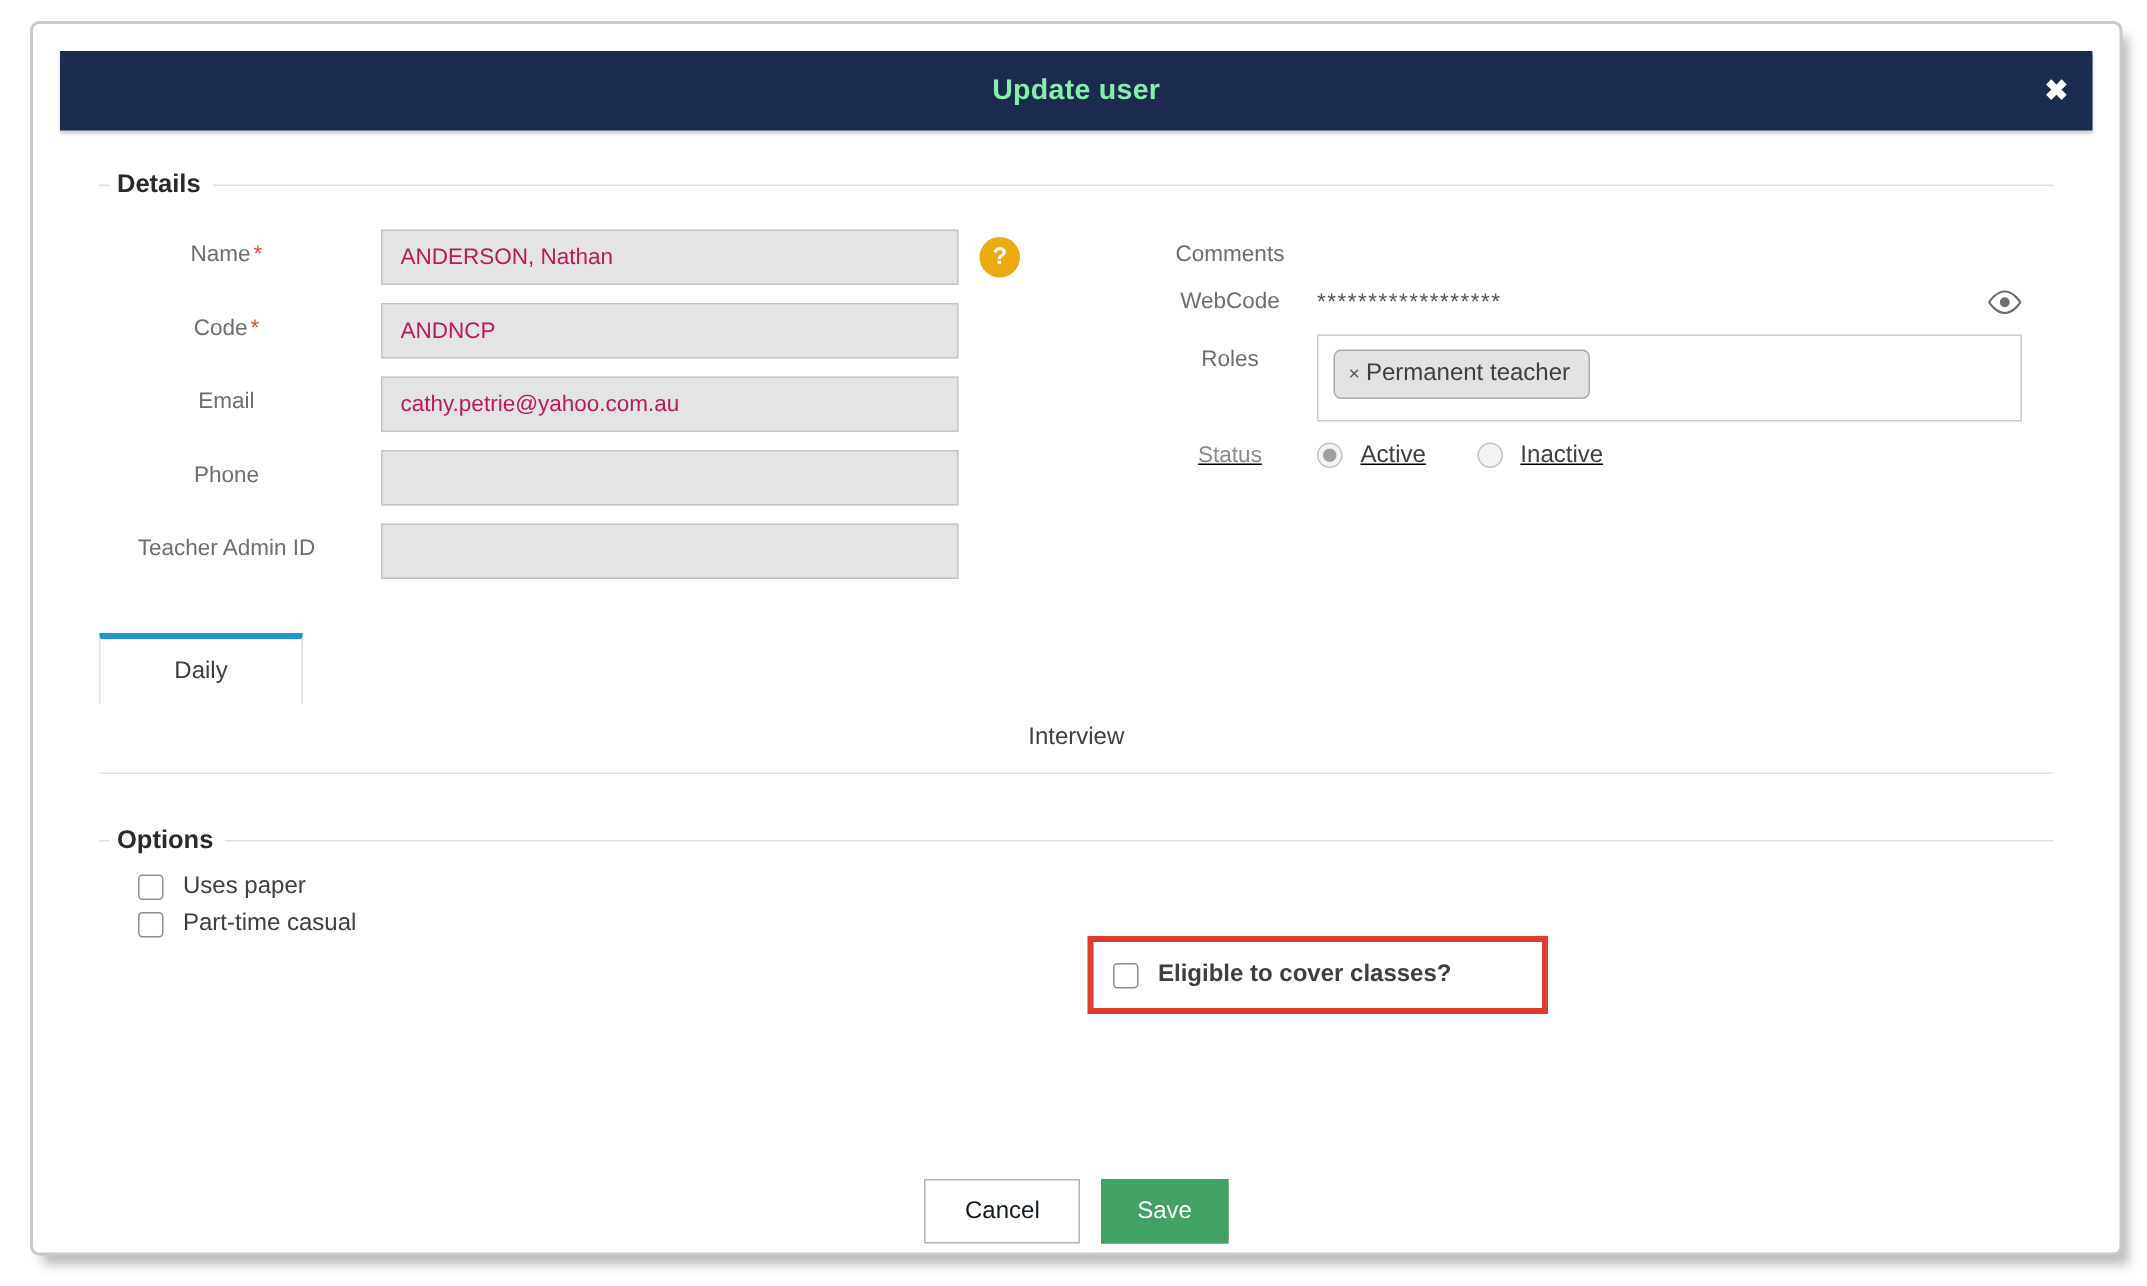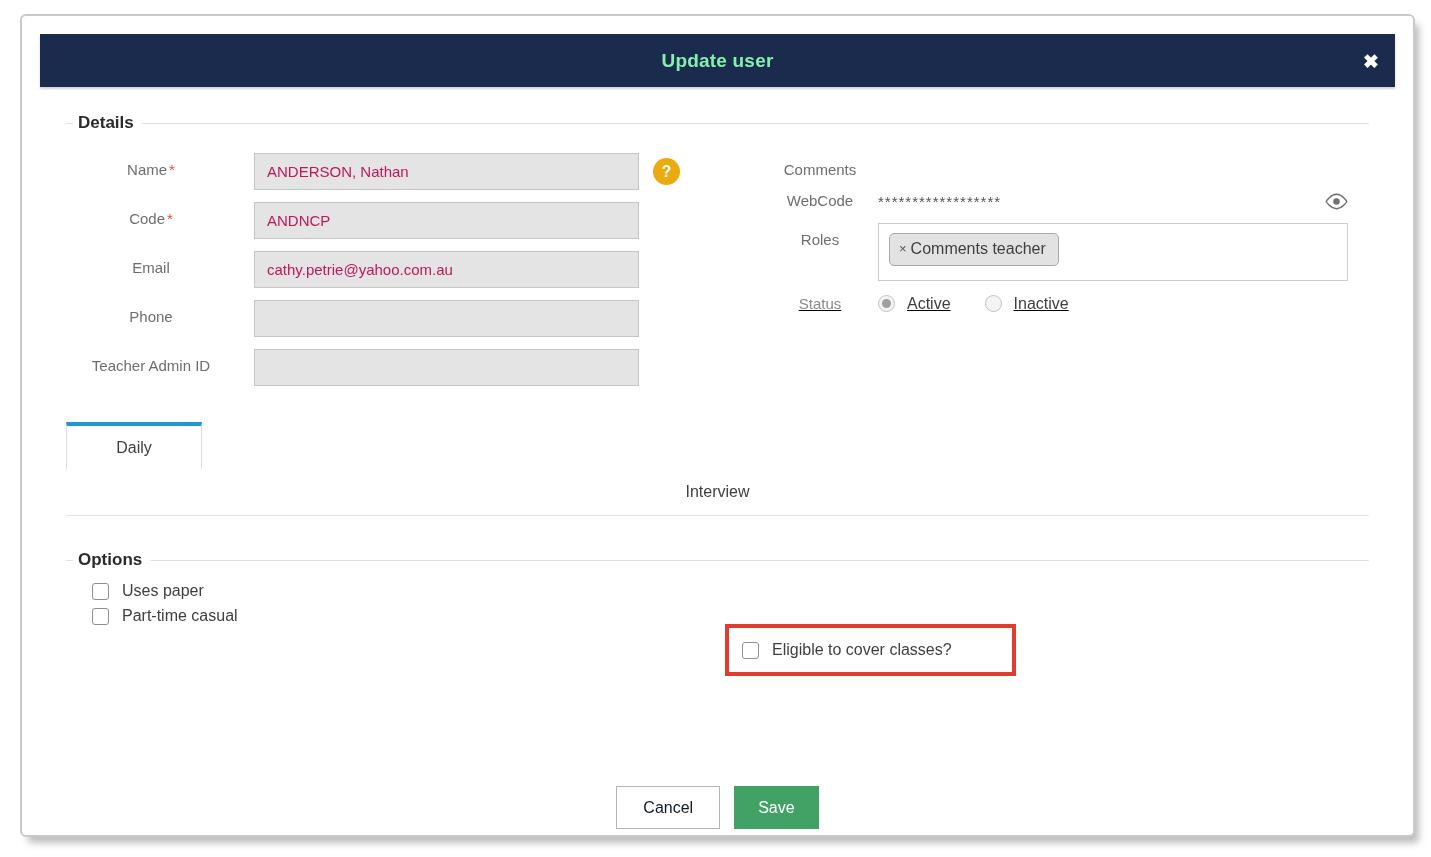--- a/index.html
+++ b/index.html
@@ -104,21 +104,21 @@
   .options-content { position: relative; margin-top: 12px; min-height: 158px; }
   .check-row { display: flex; align-items: center; gap: 13px; margin: 0 0 7px 26px; font-size: 16px; color: #3f3f3f; }
   .checkbox {
     width: 17px; height: 17px; border: 1px solid #8f8f8f; border-radius: 3px; background: #fff;
     display: inline-block; cursor: pointer; flex: 0 0 auto;
   }
   .highlight-box {
     position: absolute; left: 659px; top: 42px;
     border: 4px solid #e23b30; padding: 13px 60px 13px 13px; display: inline-flex;
   }
-  .highlight-box .check-row { margin: 0; }
+  .highlight-box .check-row { margin: 0; font-weight: bold; }
 
   .footer { display: flex; justify-content: center; gap: 14px; margin-top: 46px; padding-bottom: 36px; }
   .btn { height: 43px; font-size: 16px; font-family: "Liberation Sans", sans-serif; cursor: pointer; }
   .btn-cancel { background: #fff; border: 1px solid #b5b5b5; color: #0f172a; padding: 0 26px; }
   .btn-save { background: #42a266; border: 1px solid #42a266; color: #fff; padding: 0 23px; }
 </style>
 </head>
 <body>
 
 <div class="page">
@@ -184,21 +184,21 @@
               </span>
             </div>
           </div>
 
           <div class="frow">
             <div class="flabel">Roles</div>
             <div class="rcontrol">
               <div class="roles-box">
                 <span class="role-tag">
                   <span class="tag-x">×</span>
-                  <span>Comments teacher</span>
+                  <span>Permanent teacher</span>
                 </span>
               </div>
             </div>
           </div>
 
           <div class="frow status-row">
             <div class="flabel">Status</div>
             <div class="rcontrol radio-group">
               <span class="radio-opt">
                 <span class="radio selected"></span>

